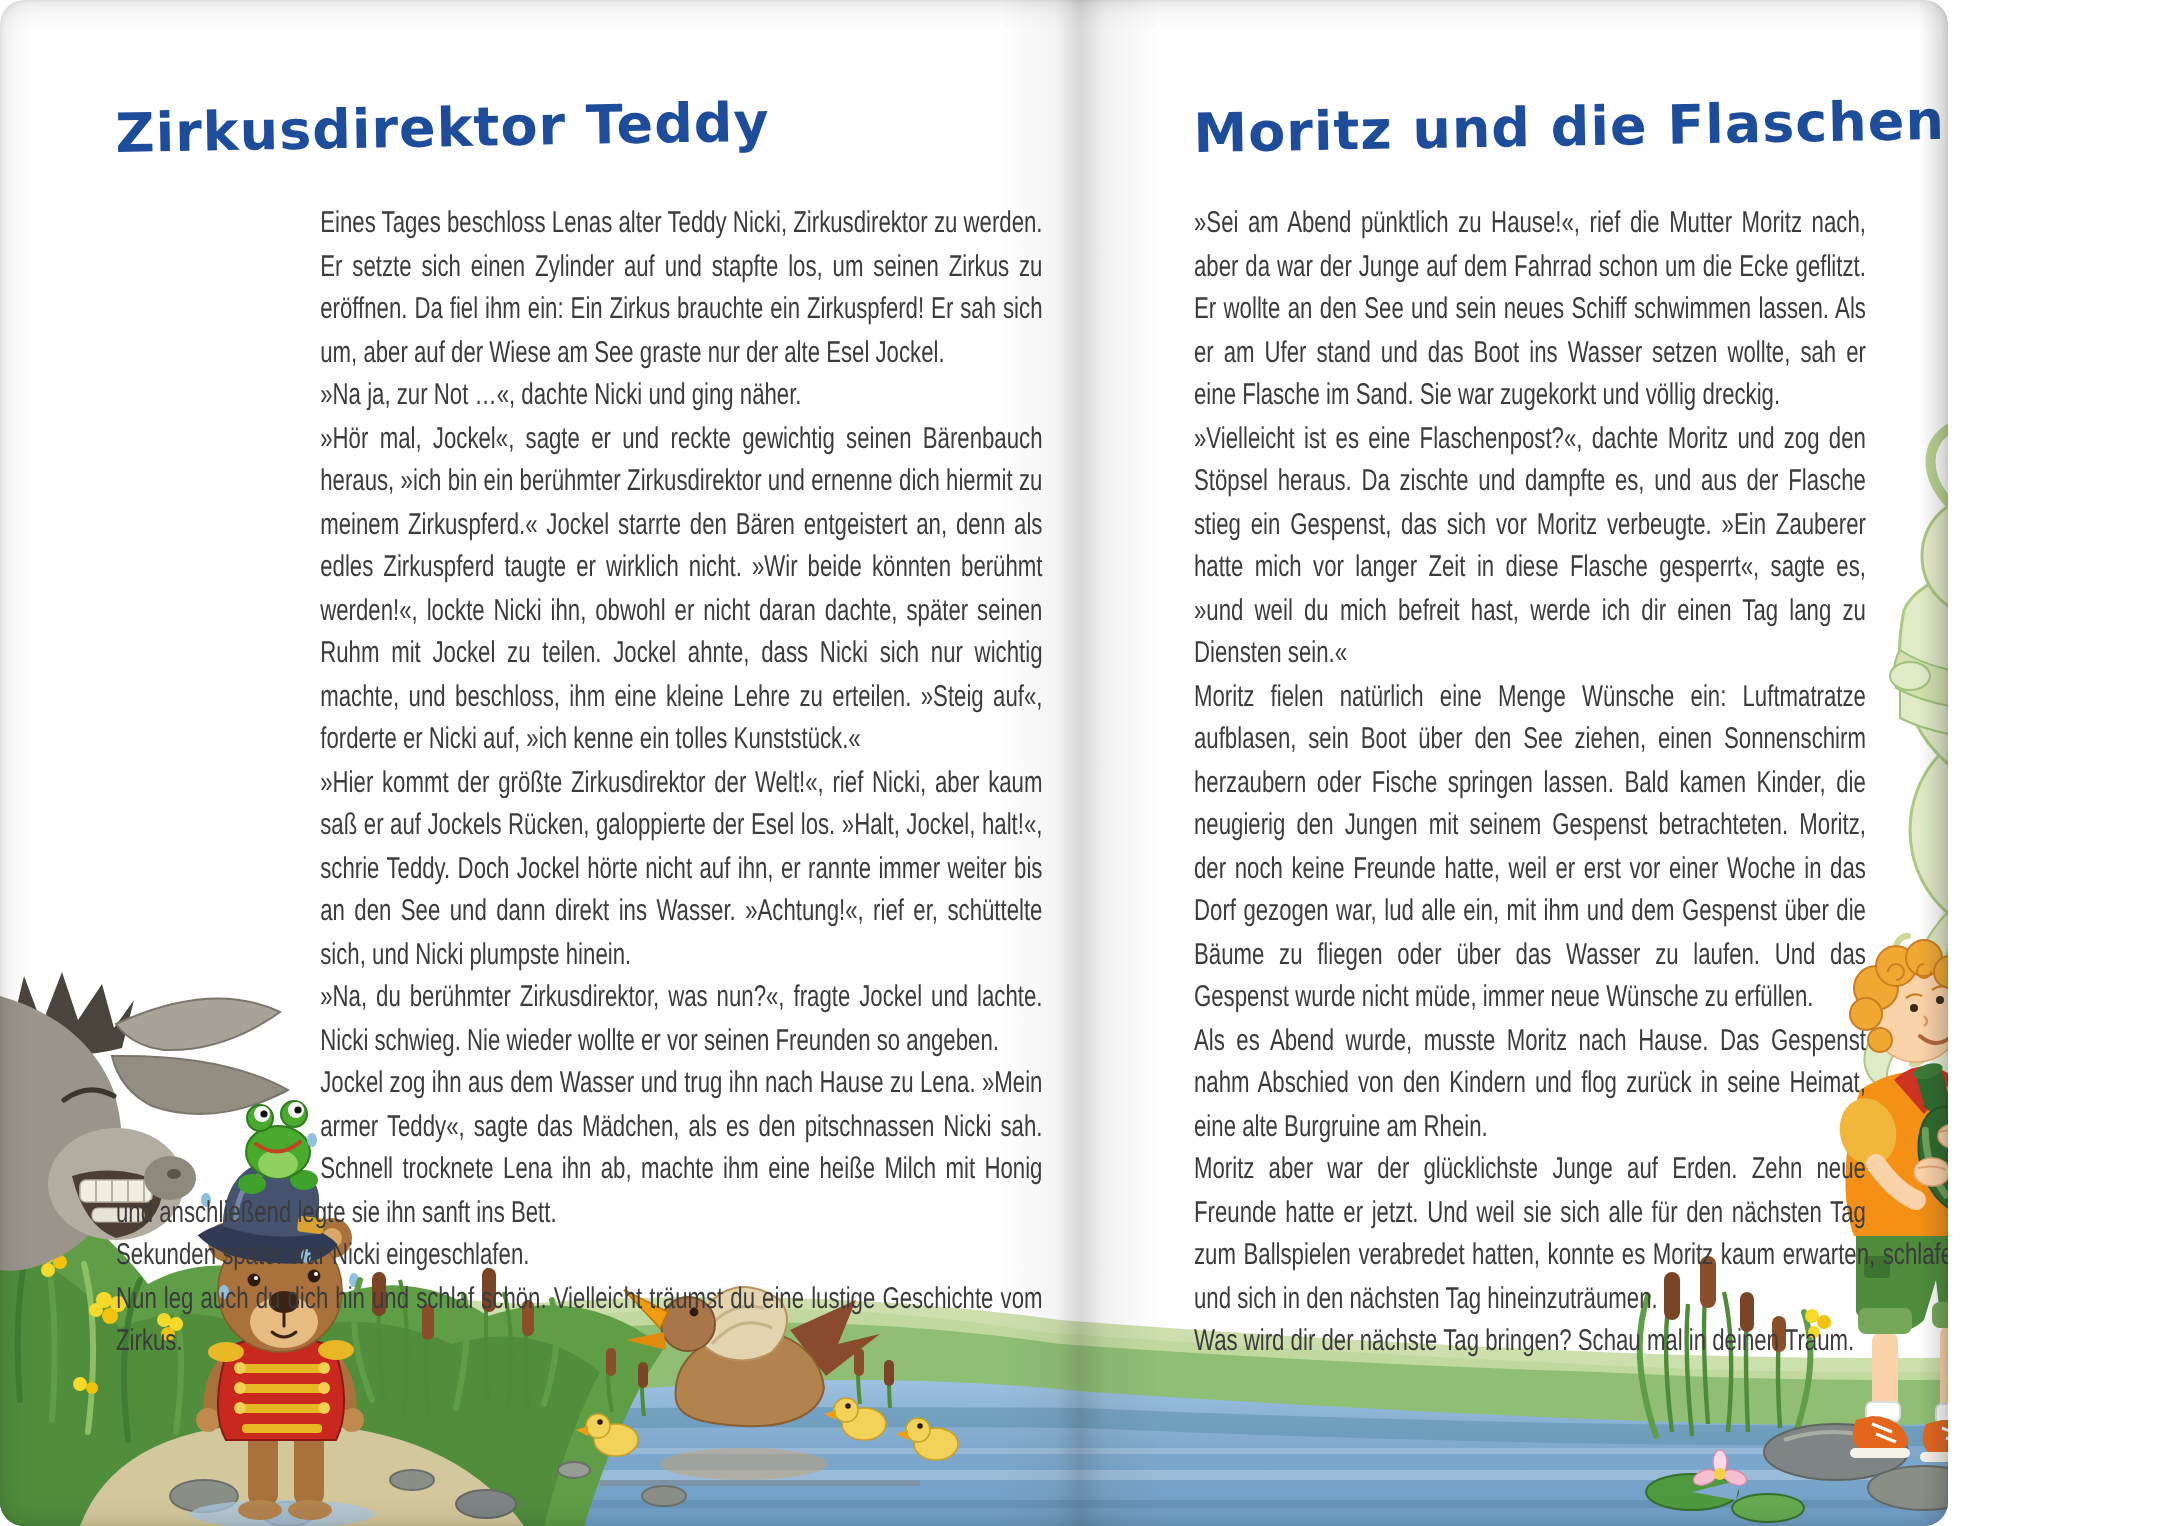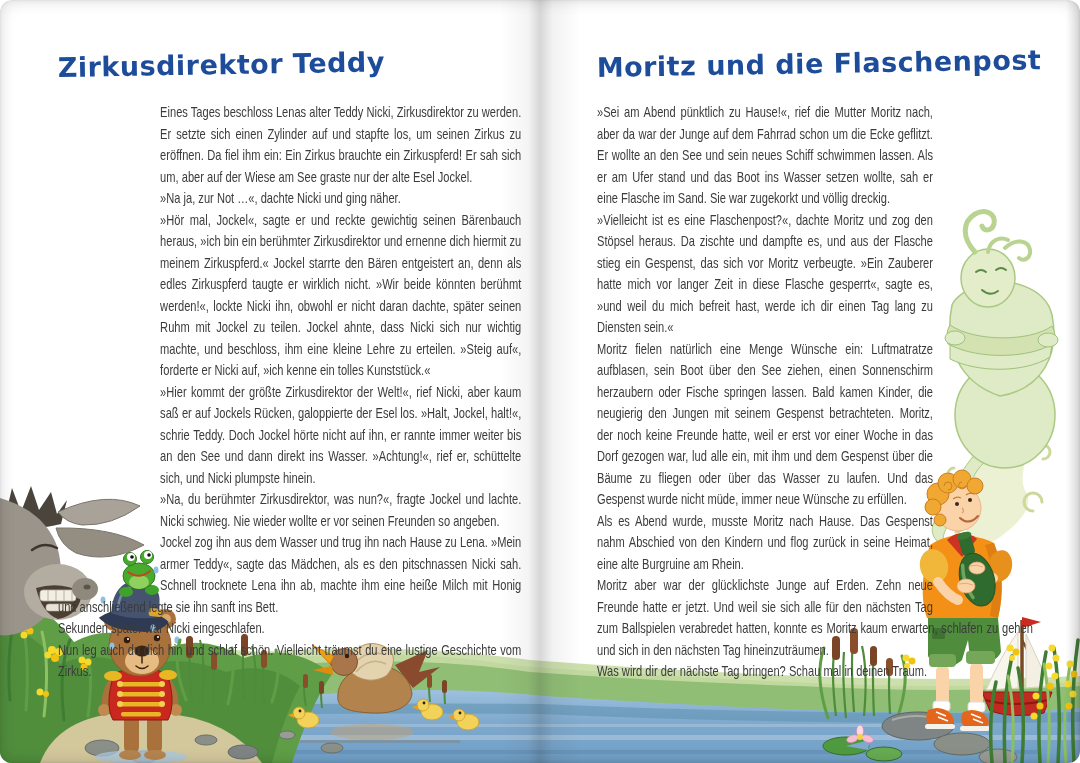--- a/index.html
+++ b/index.html
@@ -1,17 +1,17 @@
 <!DOCTYPE html>
 <html lang="de"><head>
 <meta charset="utf-8">
 <style>
   html,body{margin:0;padding:0;background:#ffffff;}
   .spread{
-    position:relative;width:1080px;height:763px;background:#ffffff;
+    position:relative;width:974px;height:763px;background:#ffffff;
     overflow:hidden;border-radius:12px;
     font-family:"Liberation Sans",sans-serif;
   }
   .illustration{position:absolute;left:0;top:0;z-index:1;}
   .page-title{
     position:absolute;z-index:2;margin:0;
     font-family:"DejaVu Sans",sans-serif;font-weight:bold;font-size:27px;
     letter-spacing:.5px;transform:rotate(-1deg);transform-origin:left bottom;
     color:#1d4c9b;white-space:nowrap;
   }

